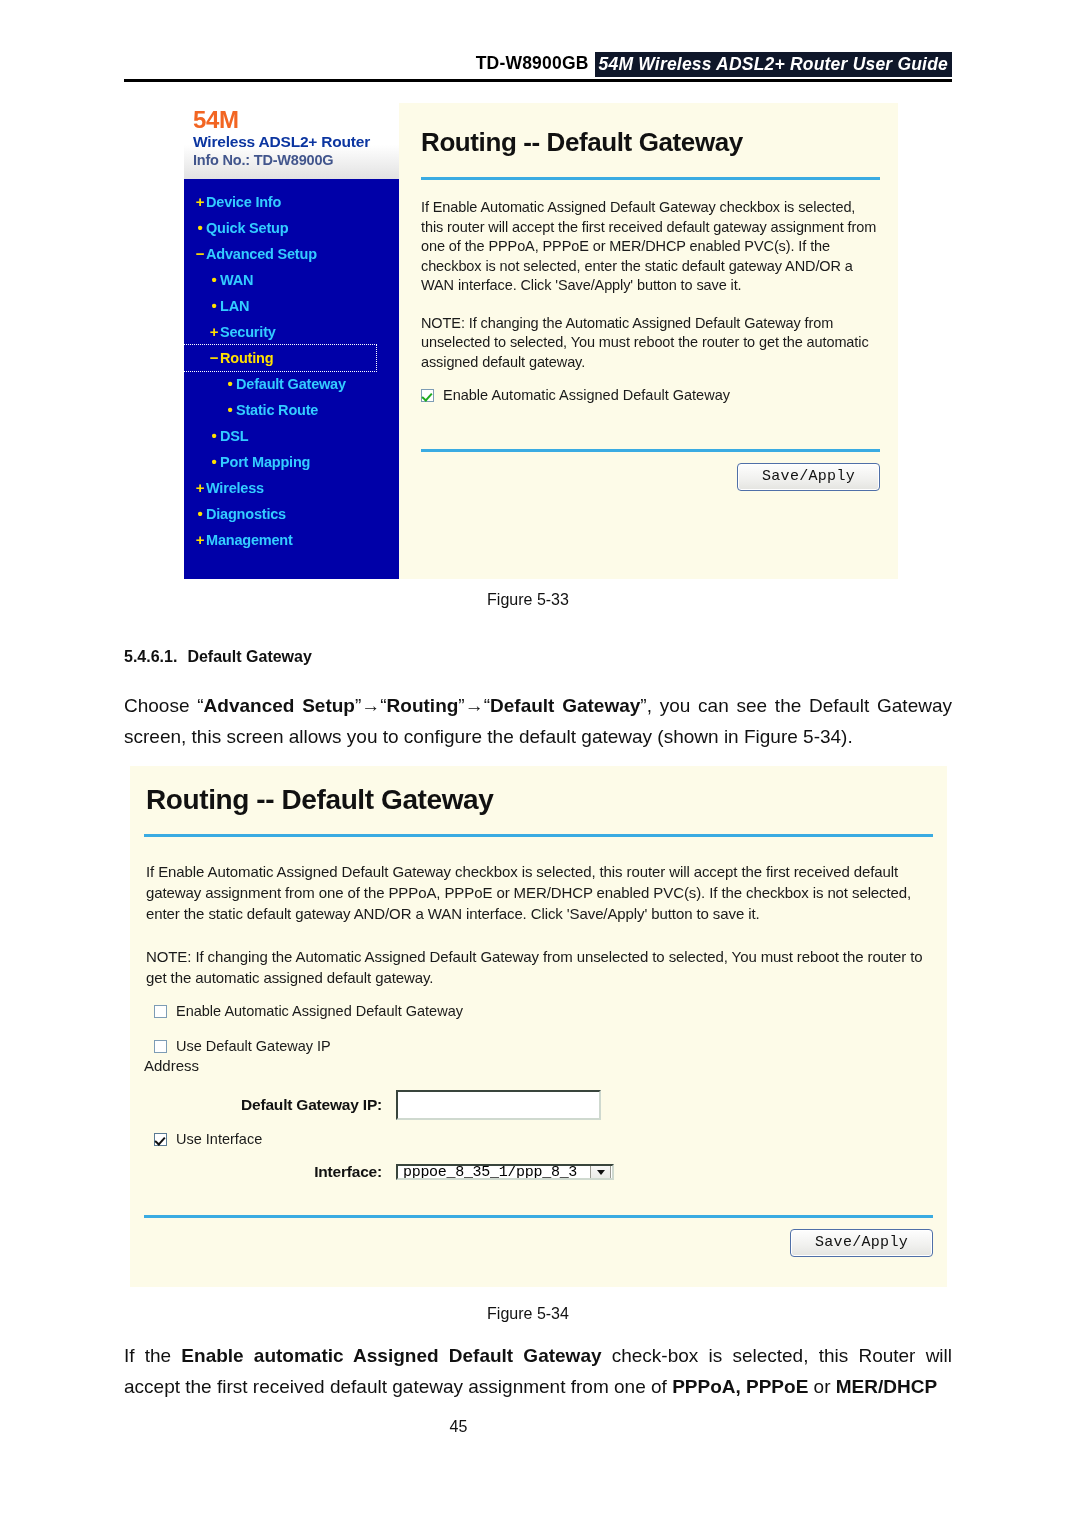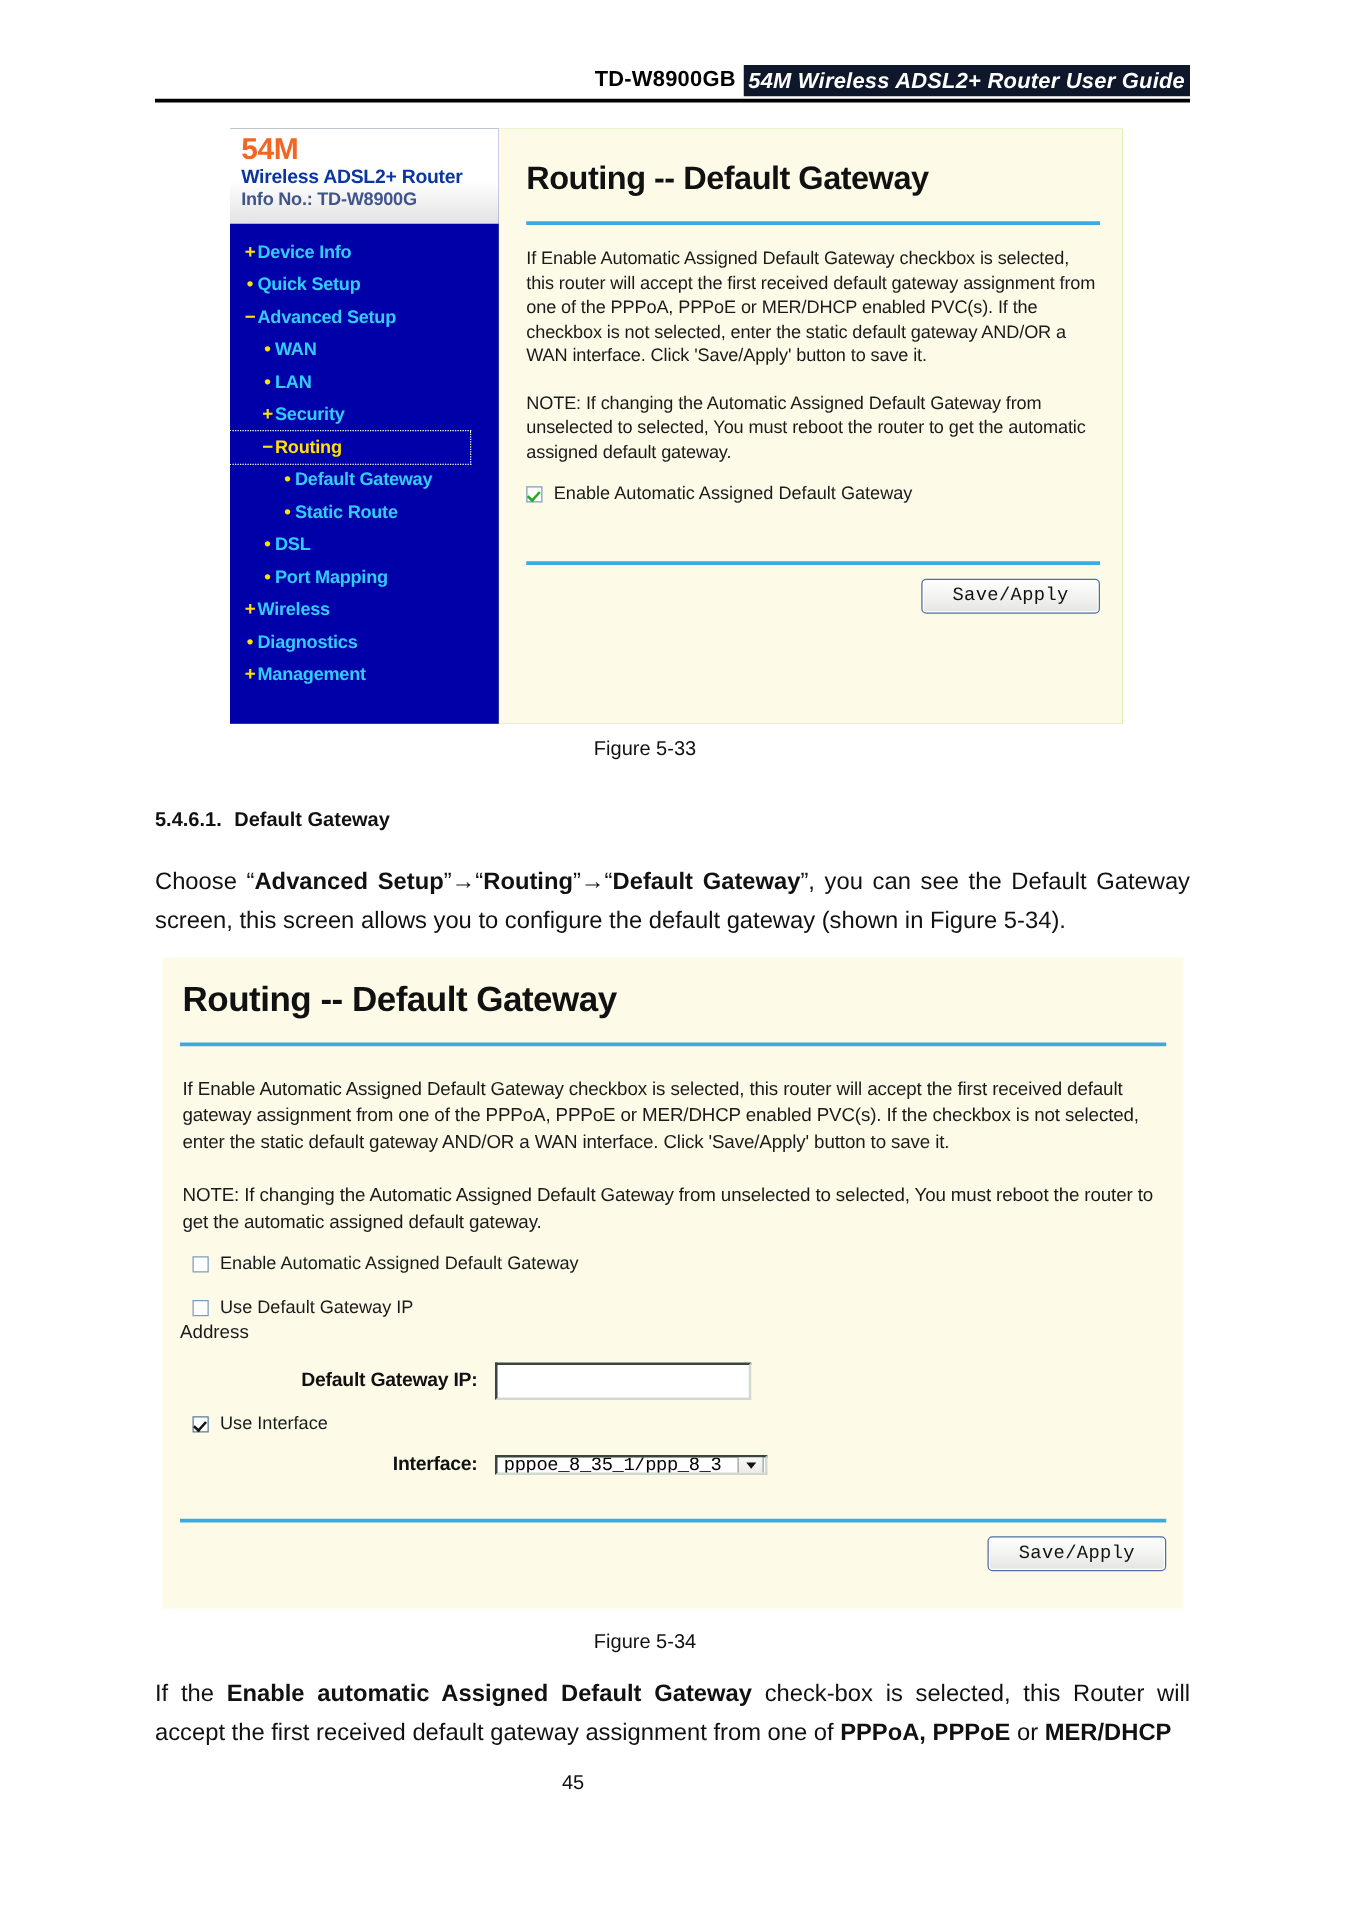--- a/index.html
+++ b/index.html
@@ -53,21 +53,21 @@
   }
 
   
   .fig33 {
     position: absolute;
     left: 184px;
     top: 103px;
     width: 714px;
     height: 476px;
     display: flex;
-    background: #84cc16;
+    background: #f9a8d4;
   }
   .fig33 .sidebar {
     width: 215px;
     flex: 0 0 215px;
     background: #0000a8;
     position: relative;
   }
   .logo-box {
     background: linear-gradient(to bottom, #ffffff 0%, #ffffff 55%, #e2e2e2 100%);
     height: 76px;
@@ -214,20 +214,21 @@
     letter-spacing: 0.3px;
   }
 
   
   .caption {
     position: absolute;
     width: 1032px;
     text-align: center;
     font-size: 16px;
     color: #111;
+    padding-left: 12px;
   }
   .sec-head {
     position: absolute;
     left: 124px;
     font-size: 16px;
     font-weight: bold;
     color: #111;
   }
   .sec-head .num { margin-right: 10px; }
   .para {

